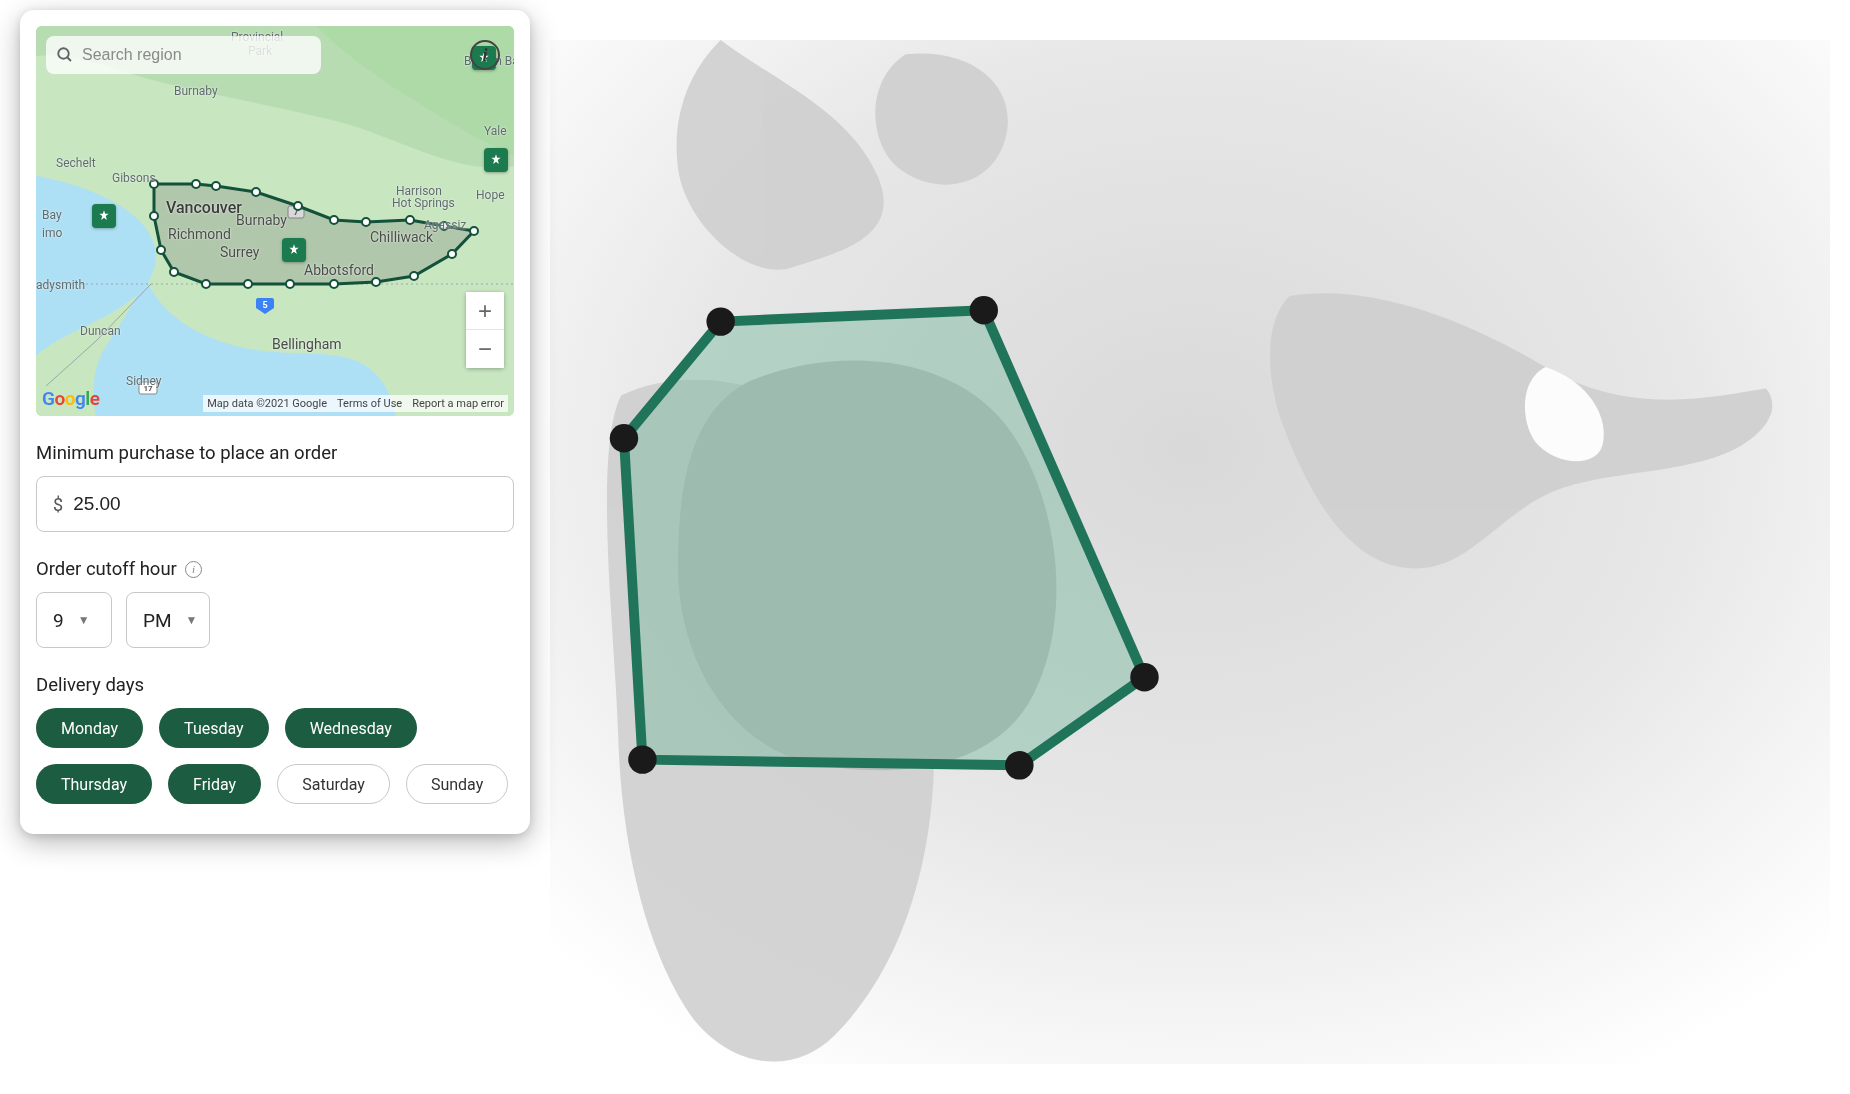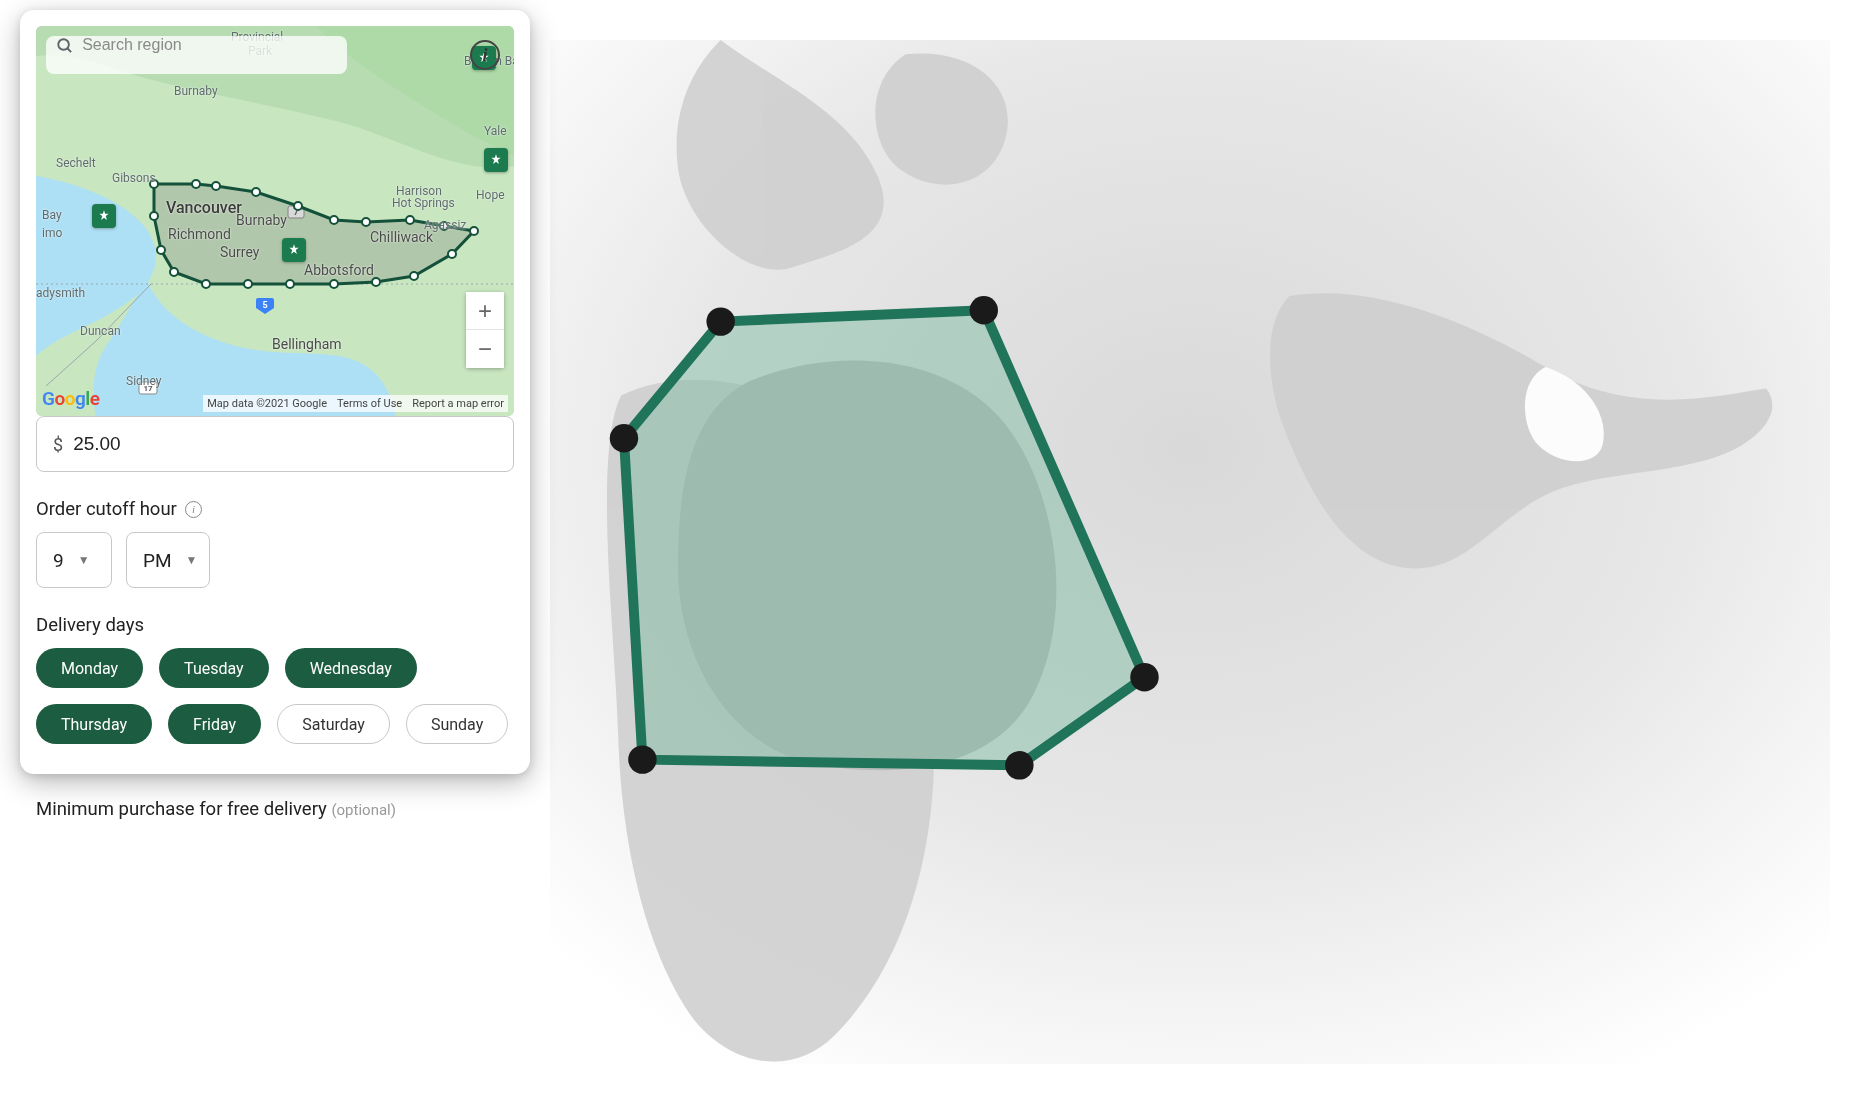--- a/index.html
+++ b/index.html
@@ -43,24 +43,24 @@
     white-space: nowrap;
     text-shadow: 0 0 2px #fff;
     pointer-events: none;
   }
   .place-label.city { color:#4a4a4a; font-size:14px; }
   .place-label.big { font-size:16px; color:#3a3a3a; font-weight:500;}
 
   .search-pill {
     position: absolute;
     top: 10px; left: 10px;
-    width: 301px; height: 38px;
+    width: 275px; height: 38px;
     background: rgba(255,255,255,0.78);
     border-radius: 8px;
-    display: flex; align-items: flex-start;
+    display: flex; align-items: center;
     padding: 0 10px;
     gap: 8px;
   }
   .search-pill .mag { color:#5f6368; }
   .search-pill input {
     border:none; background:transparent; outline:none;
     font-size:16px; color:#777; width:100%;
   }
   .search-pill input::placeholder { color:#8a8a8a; }
 
@@ -234,21 +234,21 @@
         <span class="place-label " style="top: 170px; left: 356px;">Hot Springs</span>
         <span class="place-label " style="top: 192px; left: 388px;">Agassiz</span>
         <span class="place-label big" style="top: 172px; left: 130px;">Vancouver</span>
         <span class="place-label city" style="top: 186px; left: 200px;">Burnaby</span>
         <span class="place-label city" style="top: 200px; left: 132px;">Richmond</span>
         <span class="place-label city" style="top: 218px; left: 184px;">Surrey</span>
         <span class="place-label city" style="top: 203px; left: 334px;">Chilliwack</span>
         <span class="place-label city" style="top: 236px; left: 268px;">Abbotsford</span>
         <span class="place-label " style="top: 182px; left: 6px;">Bay</span>
         <span class="place-label " style="top: 200px; left: 6px;">imo</span>
-        <span class="place-label " style="top: 252px; left: 0px; margin-top: 8px;">adysmith</span>
+        <span class="place-label " style="top: 252px; left: 0px;">adysmith</span>
         <span class="place-label " style="top: 298px; left: 44px;">Duncan</span>
         <span class="place-label city" style="top: 310px; left: 236px;">Bellingham</span>
         <span class="place-label " style="top: 348px; left: 90px;">Sidney</span>
       </div>
 
     <div id="poi-markers">
         <div class="poi-marker" style="top: 20px; left: 436px;">
           <svg viewBox="0 0 24 24" fill="#fff">
             <path d="M12 2 L14 8 L20 8 L15 12 L17 19 L12 15 L7 19 L9 12 L4 8 L10 8 Z"></path>
           </svg>
@@ -289,20 +289,21 @@
       <span>G</span><span>o</span><span>o</span><span>g</span><span>l</span><span>e</span>
     </div>
 
     <div class="map-attrib">
       <span>Map data ©2021 Google</span>
       <span>Terms of Use</span>
       <span>Report a map error</span>
     </div>
   </div>
 
+  <div class="field-label">Minimum purchase to place an order</div>
   <div class="currency-input">
     <span class="sym">$</span>
     <input type="text" value="25.00" style="">
   </div>
 
   <div class="field-label">
     <span>Order cutoff hour</span>
     <span class="help-icon">i</span>
   </div>
   <div class="select-row">

